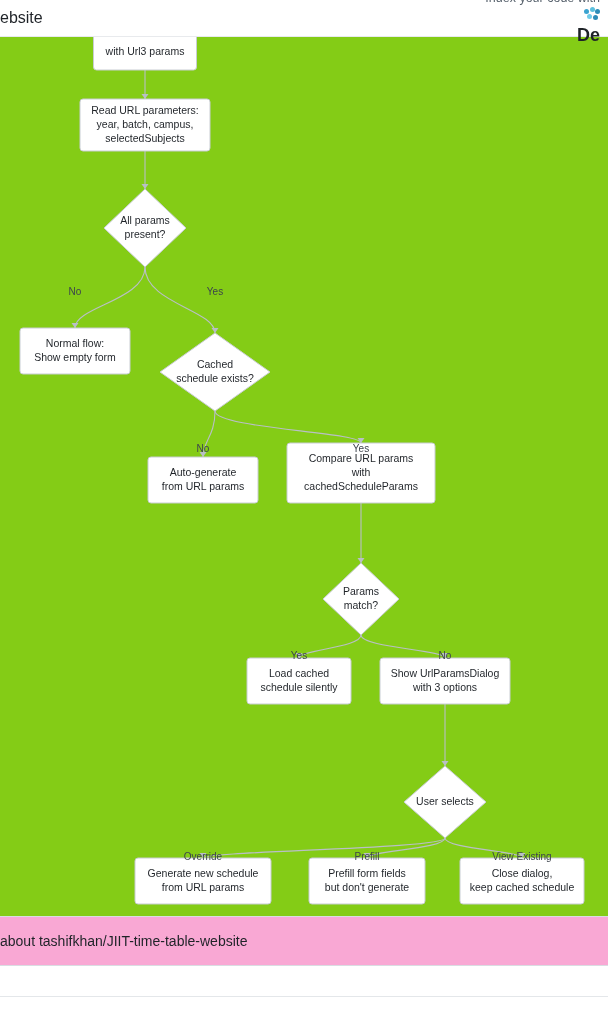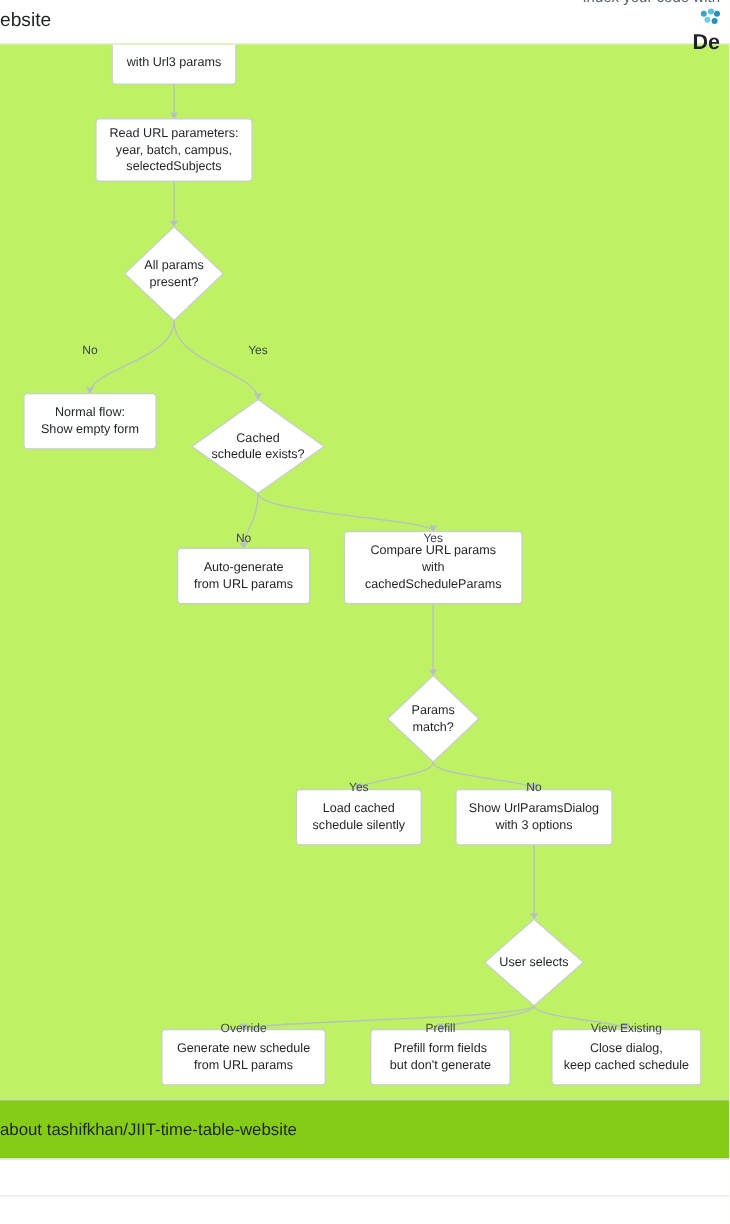--- a/index.html
+++ b/index.html
@@ -66,21 +66,21 @@
     color: #1f2328;
     font-weight: bold;
   }
 
   
   .diagram-wrap {
     position: absolute;
     left: 0; top: 36px;
     width: 608px;
     height: 880px;
-    background: #bef264;
+    background: #84cc16;
     border-top: 1px solid #e8eaed;
     overflow: hidden;
     text-decoration: underline;
   }
   .diagram-wrap svg { display: block; }
 
   .nodebox {
     fill: #ffffff;
     stroke: #c8cdd3;
     stroke-width: 1;
@@ -107,21 +107,21 @@
     font-size: 10px;
     fill: #3d444d;
     text-anchor: middle;
   }
 
   
   .bottombar {
     position: absolute;
     left: 0; top: 916px;
     width: 608px; height: 48px;
-    background: #84cc16;
+    background: #f9a8d4;
     border-top: 1px solid #d9dde2;
     border-bottom: 1px solid #d9dde2;
     display: flex;
     align-items: center;
     z-index: 5;
   }
   .bottombar-text {
     font-size: 14px;
     color: #1f2328;
     white-space: nowrap;

